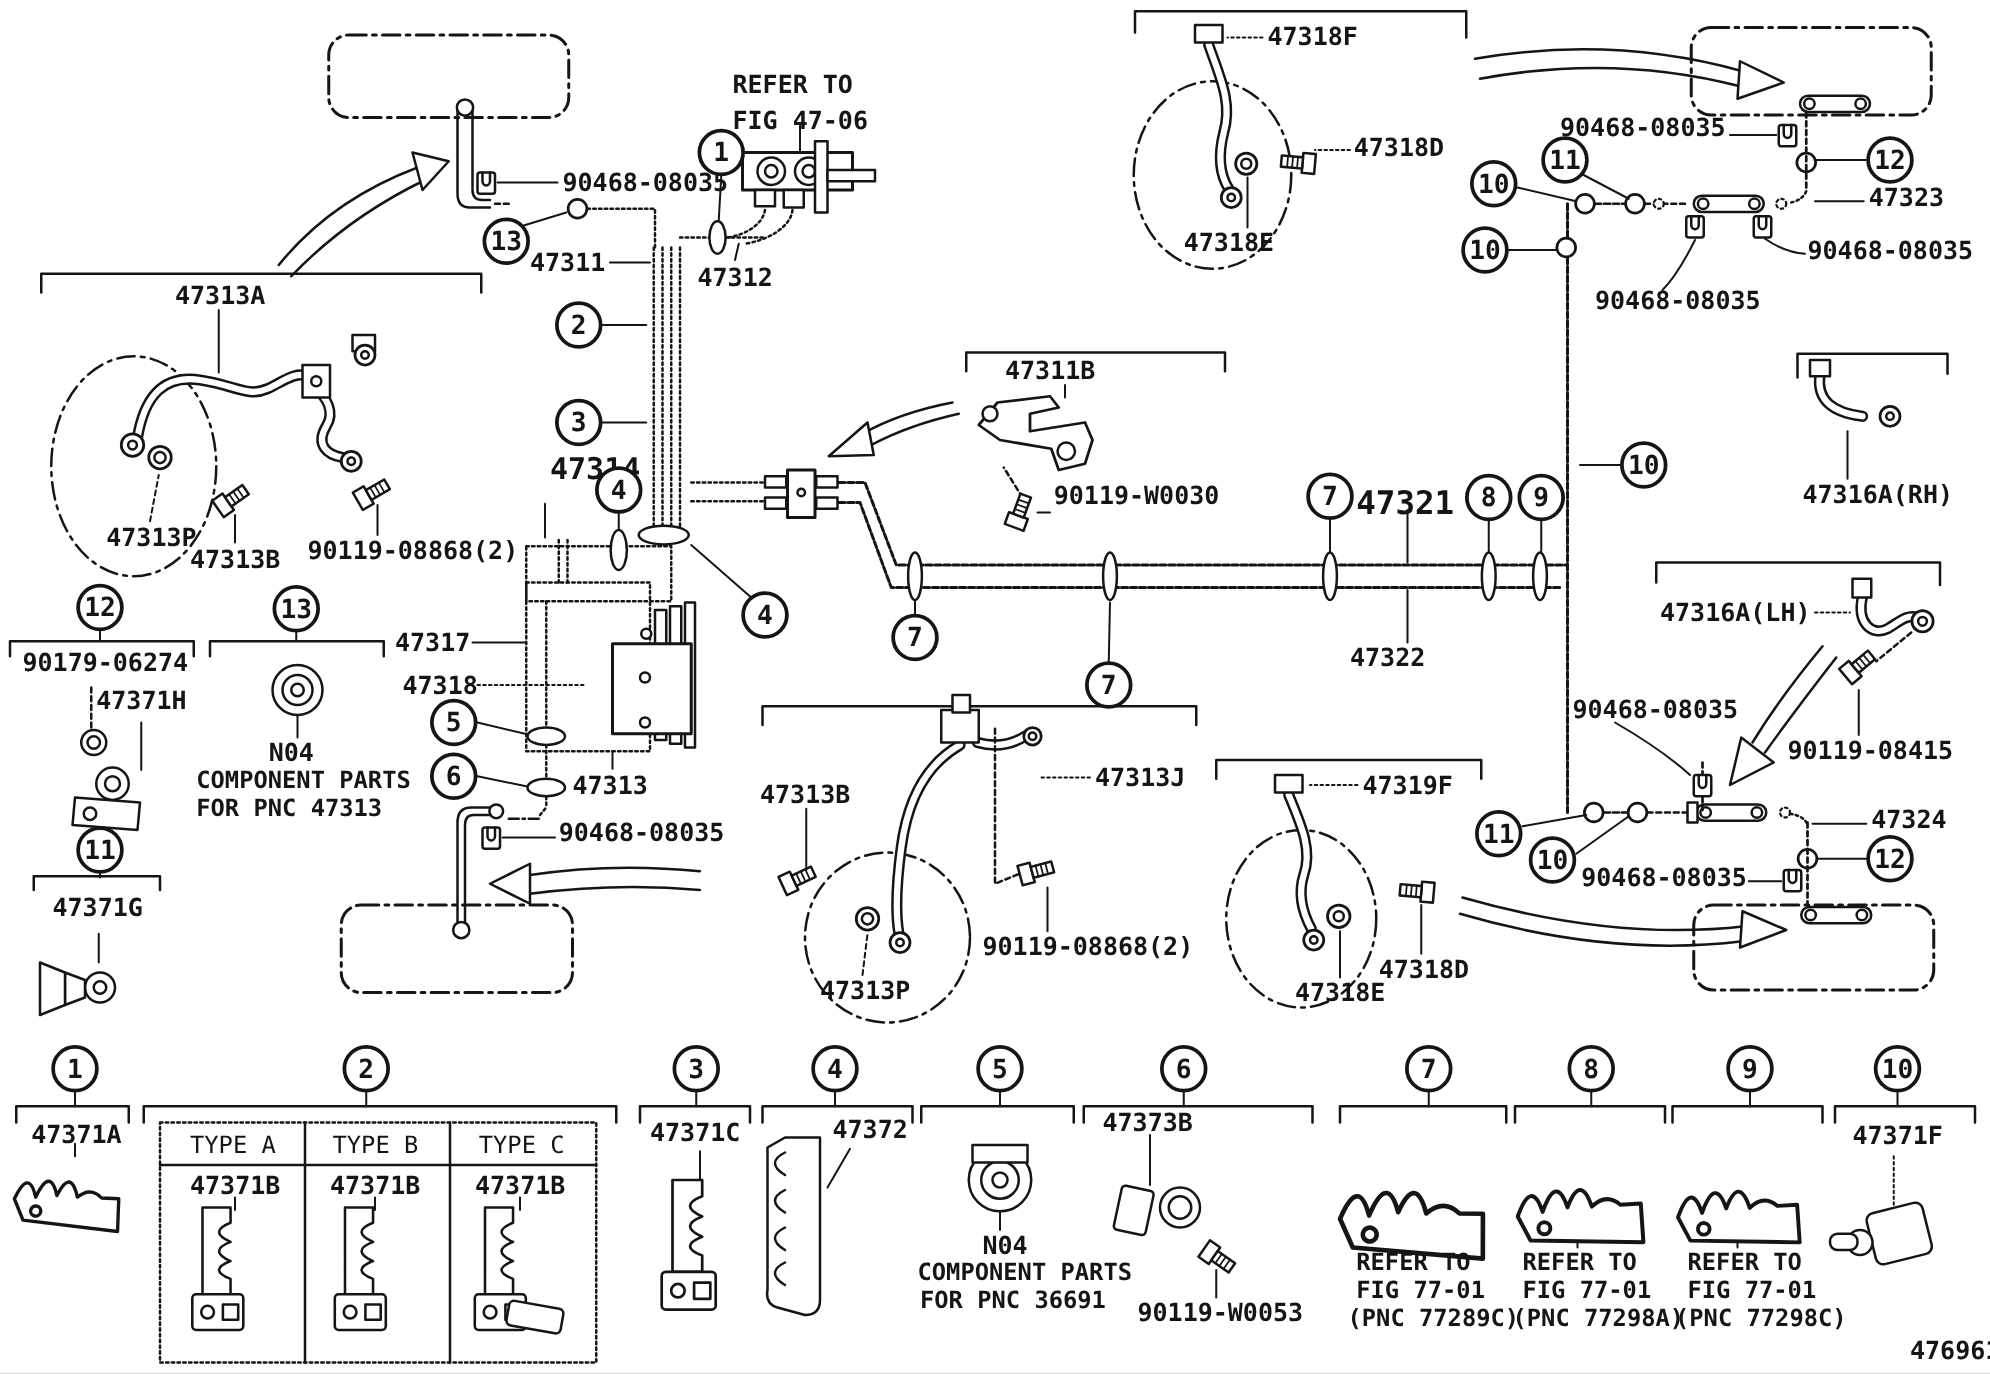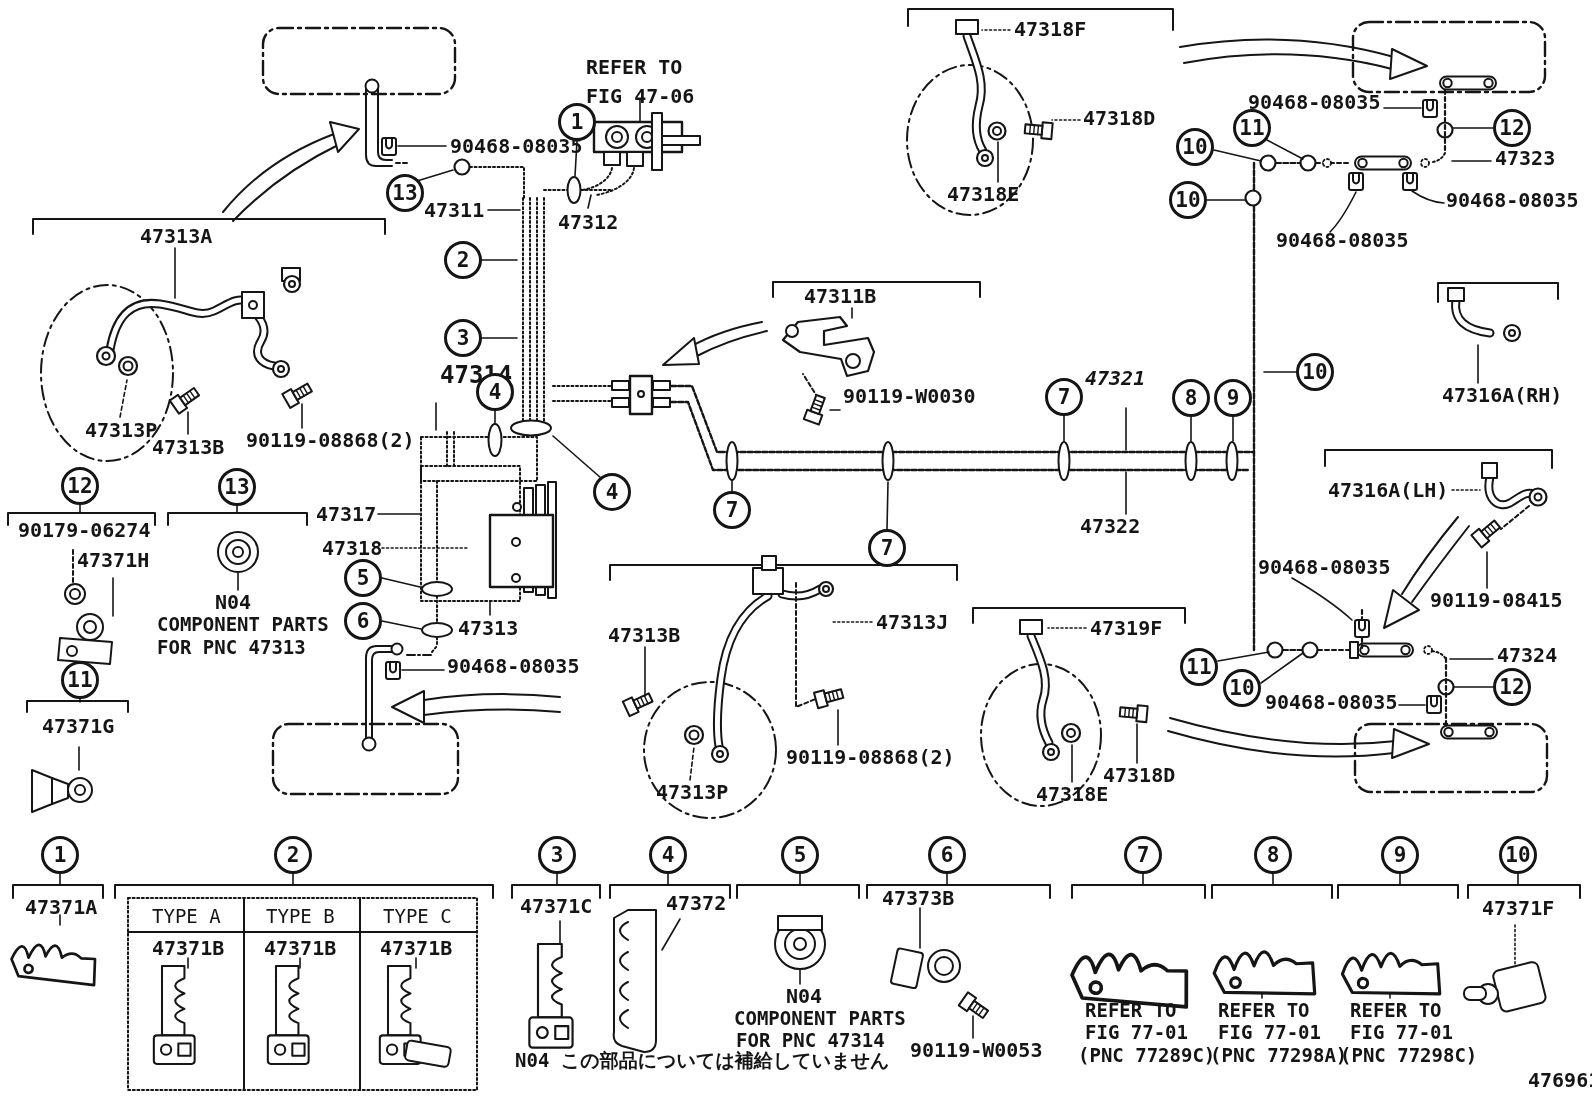--- a/index.html
+++ b/index.html
@@ -432,21 +432,21 @@
     <div class="label" style="left: 42px; top: 716px; font-size: 20px;">47371G</div>
     <div class="label" style="left: 316px; top: 504px; font-size: 20px;">47317</div>
     <div class="label" style="left: 322px; top: 538px; font-size: 20px;">47318</div>
     <div class="label" style="left: 215px; top: 592px; font-size: 20px;">N04</div>
     <div class="label" style="left: 157px; top: 614px; font-size: 19px;">COMPONENT PARTS</div>
     <div class="label" style="left: 157px; top: 637px; font-size: 19px;">FOR PNC 47313</div>
     <div class="label" style="left: 458px; top: 618px; font-size: 20px;">47313</div>
     <div class="label" style="left: 447px; top: 656px; font-size: 20px;">90468-08035</div>
     <div class="label" style="left: 804px; top: 286px; font-size: 20px;">47311B</div>
     <div class="label" style="left: 843px; top: 386px; font-size: 20px;">90119-W0030</div>
-    <div class="label" style="left: 1085px; top: 368px; font-size: 20px; font-style: italic;">47321</div>
+    <div class="label" style="left: 1085px; top: 390px; font-size: 26px;">47321</div>
     <div class="label" style="left: 1080px; top: 516px; font-size: 20px;">47322</div>
     <div class="label" style="left: 1014px; top: 19px; font-size: 20px;">47318F</div>
     <div class="label" style="left: 1083px; top: 108px; font-size: 20px;">47318D</div>
     <div class="label" style="left: 947px; top: 184px; font-size: 20px;">47318E</div>
     <div class="label" style="left: 1248px; top: 92px; font-size: 20px;">90468-08035</div>
     <div class="label" style="left: 1495px; top: 148px; font-size: 20px;">47323</div>
     <div class="label" style="left: 1446px; top: 190px; font-size: 20px;">90468-08035</div>
     <div class="label" style="left: 1276px; top: 230px; font-size: 20px;">90468-08035</div>
     <div class="label" style="left: 1442px; top: 385px; font-size: 20px;">47316A(RH)</div>
     <div class="label" style="left: 1328px; top: 480px; font-size: 20px;">47316A(LH)</div>
@@ -465,34 +465,33 @@
     <div class="label nb" style="left: 152px; top: 906px; font-size: 19px;">TYPE A</div>
     <div class="label nb" style="left: 266px; top: 906px; font-size: 19px;">TYPE B</div>
     <div class="label nb" style="left: 383px; top: 906px; font-size: 19px;">TYPE C</div>
     <div class="label" style="left: 152px; top: 938px; font-size: 20px;">47371B</div>
     <div class="label" style="left: 264px; top: 938px; font-size: 20px;">47371B</div>
     <div class="label" style="left: 380px; top: 938px; font-size: 20px;">47371B</div>
     <div class="label" style="left: 520px; top: 896px; font-size: 20px;">47371C</div>
     <div class="label" style="left: 666px; top: 893px; font-size: 20px;">47372</div>
     <div class="label" style="left: 786px; top: 986px; font-size: 20px;">N04</div>
     <div class="label" style="left: 734px; top: 1008px; font-size: 19px;">COMPONENT PARTS</div>
-    <div class="label" style="left: 736px; top: 1030px; font-size: 19px;">FOR PNC 47314</div>
+    <div class="label" style="left: 736px; top: 1030px; font-size: 19px;">FOR PNC 36691</div>
     <div class="label" style="left: 882px; top: 888px; font-size: 20px;">47373B</div>
     <div class="label" style="left: 910px; top: 1040px; font-size: 20px;">90119-W0053</div>
     <div class="label" style="left: 1085px; top: 1000px; font-size: 19px;">REFER TO</div>
     <div class="label" style="left: 1085px; top: 1022px; font-size: 19px;">FIG 77-01</div>
     <div class="label" style="left: 1078px; top: 1045px; font-size: 19px;">(PNC 77289C)</div>
     <div class="label" style="left: 1218px; top: 1000px; font-size: 19px;">REFER TO</div>
     <div class="label" style="left: 1218px; top: 1022px; font-size: 19px;">FIG 77-01</div>
     <div class="label" style="left: 1210px; top: 1045px; font-size: 19px;">(PNC 77298A)</div>
     <div class="label" style="left: 1350px; top: 1000px; font-size: 19px;">REFER TO</div>
     <div class="label" style="left: 1350px; top: 1022px; font-size: 19px;">FIG 77-01</div>
     <div class="label" style="left: 1340px; top: 1045px; font-size: 19px;">(PNC 77298C)</div>
     <div class="label" style="left: 1482px; top: 898px; font-size: 20px;">47371F</div>
-    <div class="label" style="left: 515px; top: 1050px; font-size: 19px;">N04 この部品については補給していません</div>
     <div class="label" style="left: 1528px; top: 1070px; font-size: 20px;">476961A</div>
     <div class="callout" style="left: 577px; top: 122px;">1</div>
     <div class="callout" style="left: 405px; top: 193px;">13</div>
     <div class="callout" style="left: 463px; top: 260px;">2</div>
     <div class="callout" style="left: 463px; top: 338px;">3</div>
     <div class="callout" style="left: 495px; top: 392px;">4</div>
     <div class="callout" style="left: 612px; top: 492px;">4</div>
     <div class="callout" style="left: 363px; top: 578px;">5</div>
     <div class="callout" style="left: 363px; top: 621px;">6</div>
     <div class="callout" style="left: 80px; top: 486px;">12</div>

